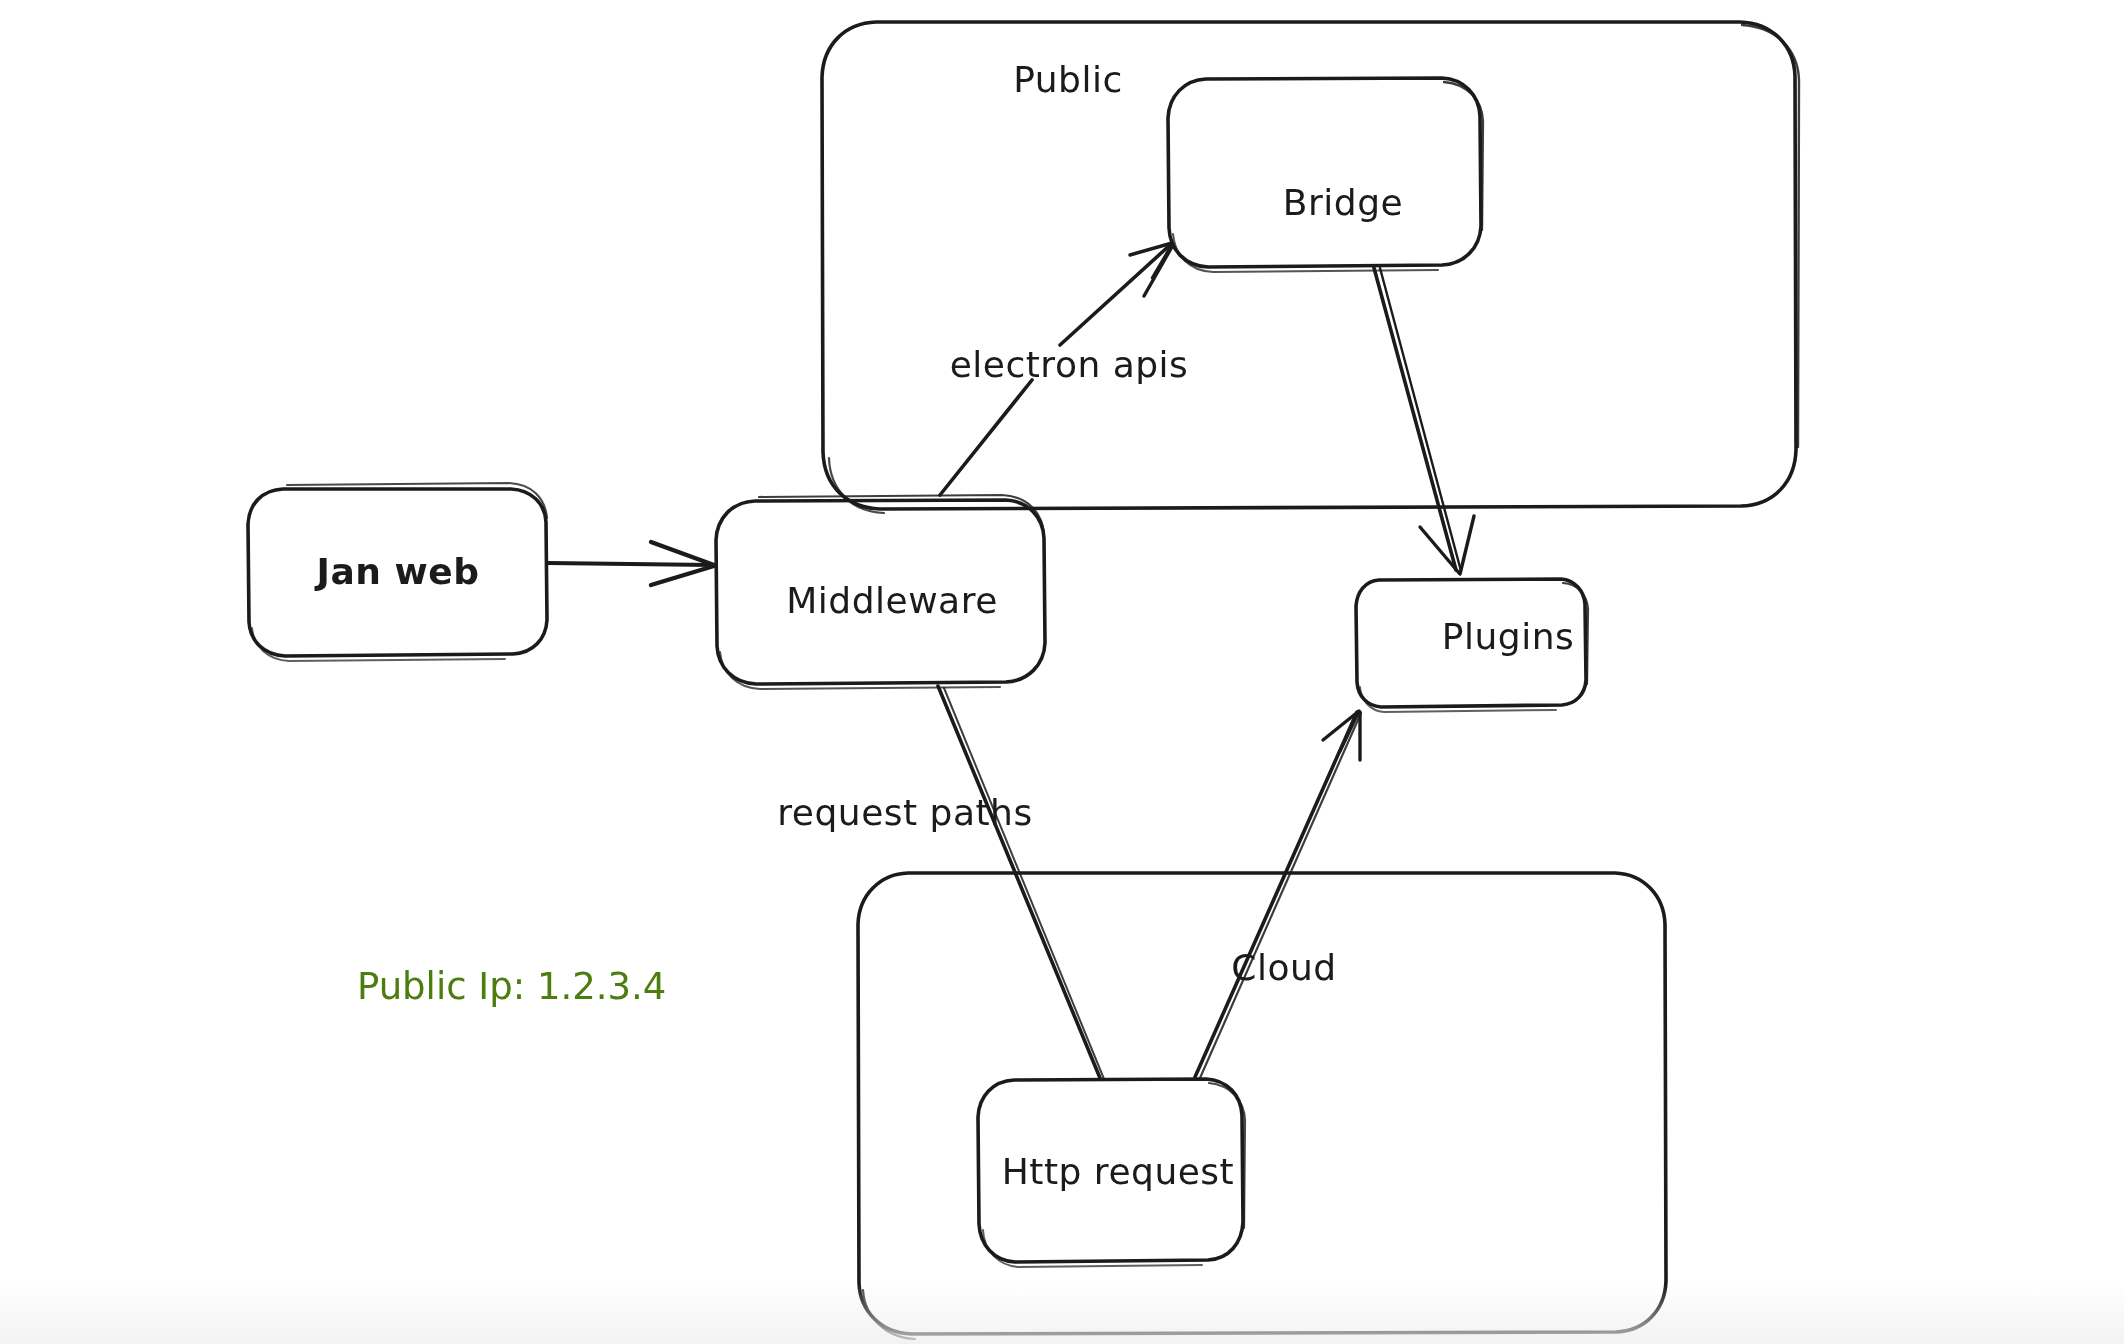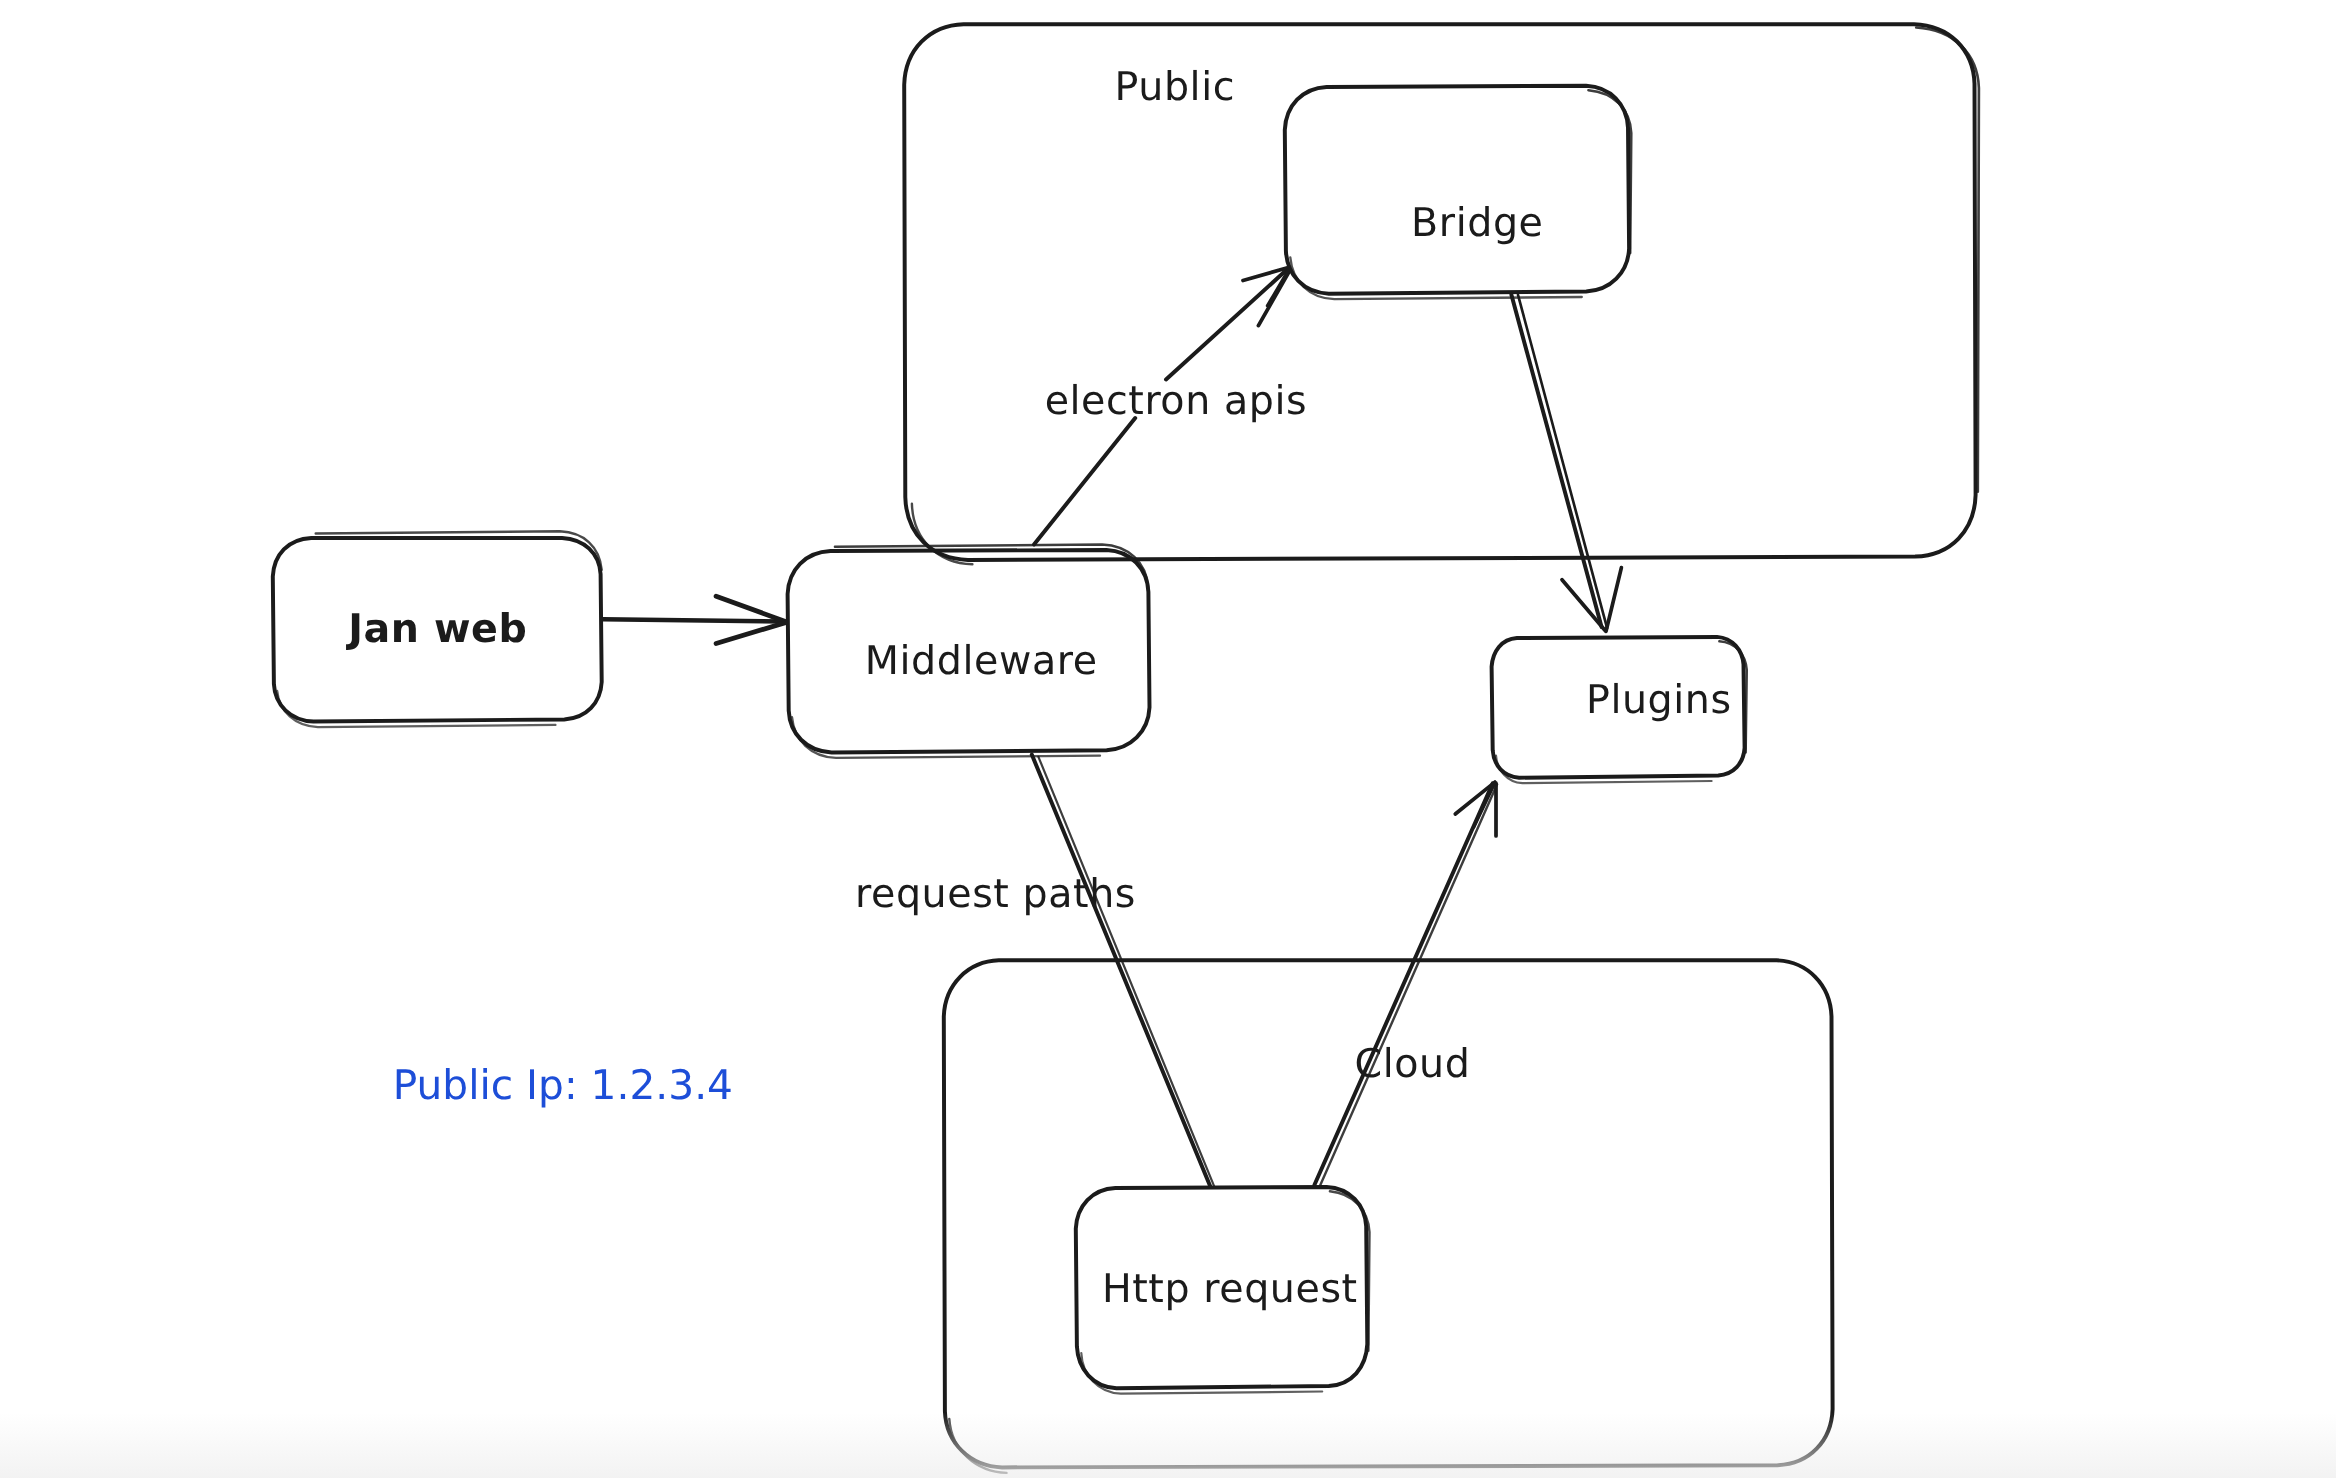--- a/index.html
+++ b/index.html
@@ -52,21 +52,21 @@
     font-size: 36px;
     transform: translate(-50%, -50%);
   }
   .edge-label {
     font-size: 36px;
     transform: translate(-50%, -50%);
   }
   .note-block {
     position: absolute;
     font-size: 37px;
-    color: #1d4ed8;
+    color: #4d7c0f;
     line-height: 1.25;
   }
   .note-line { display: block; }
 </style>
 </head>
 <body>
 
 <div id="canvas">
 
   <svg id="sketch" viewBox="0 0 2124 1344" xmlns="http://www.w3.org/2000/svg" fill="none" stroke="#1b1b1b" stroke-width="3.6" stroke-linecap="round" stroke-linejoin="round">

